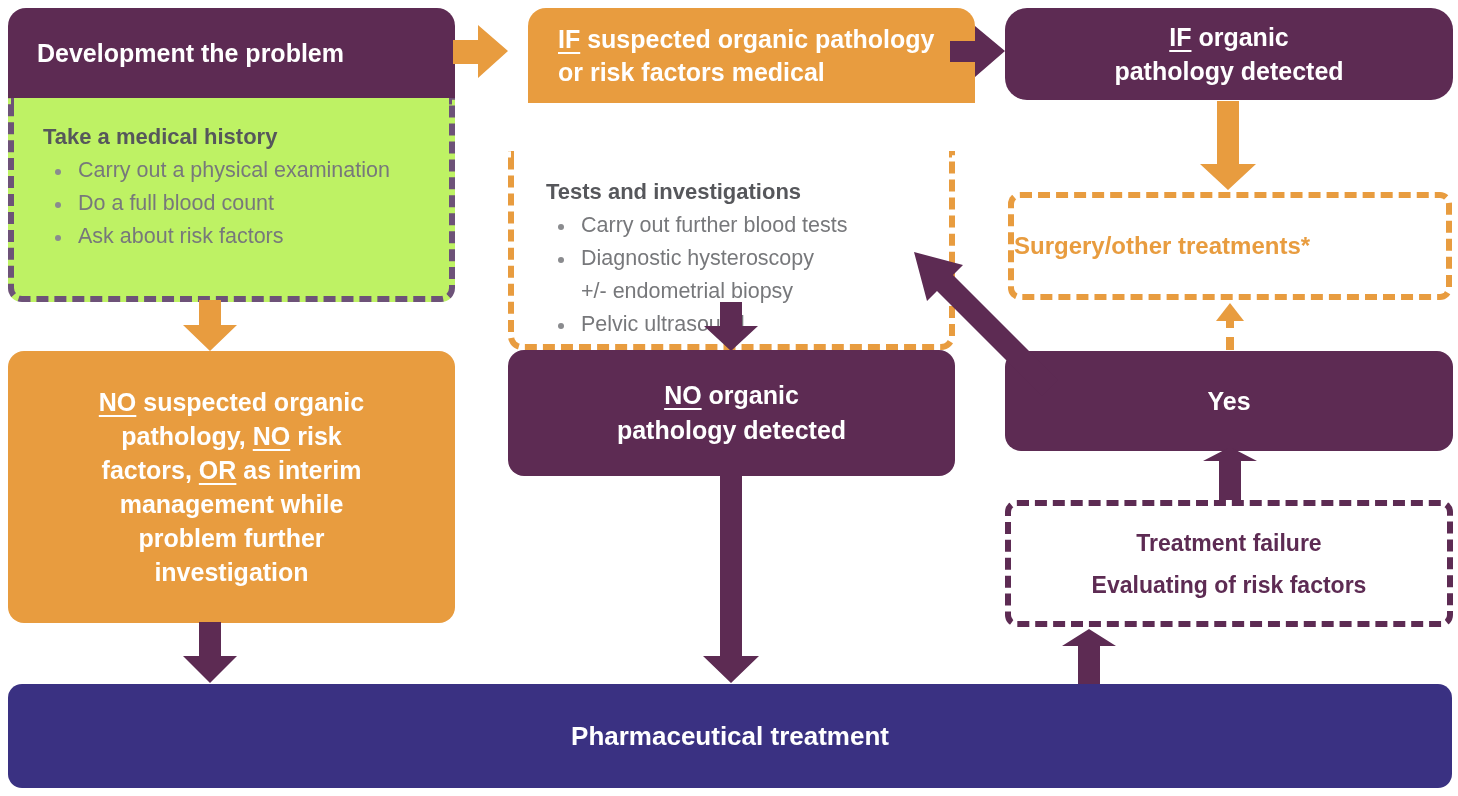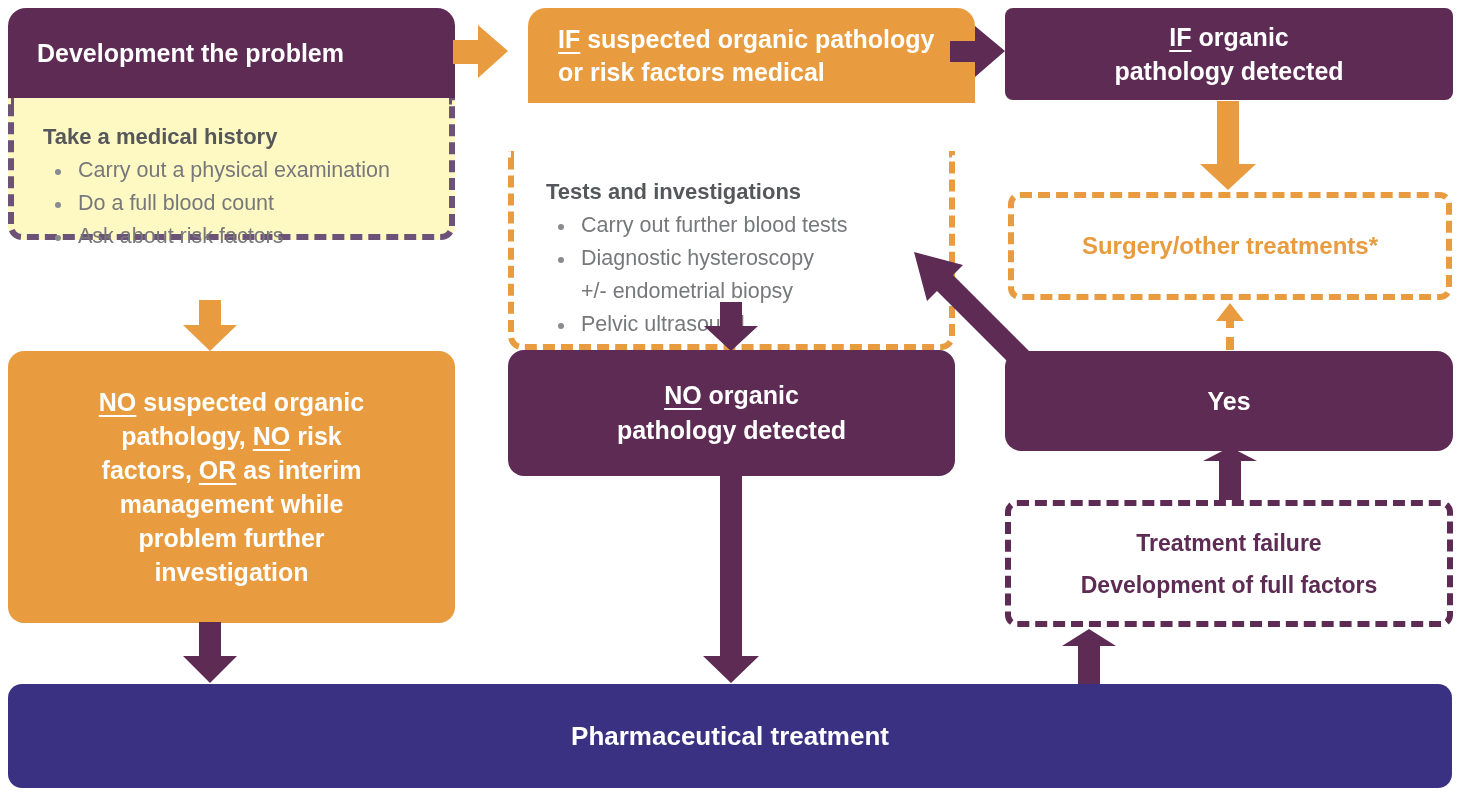--- a/index.html
+++ b/index.html
@@ -8,34 +8,34 @@
     position:relative;width:1458px;height:796px;background:#ffffff;overflow:hidden;
     font-family:"Liberation Sans","DejaVu Sans",sans-serif;
   }
   .box{position:absolute;box-sizing:border-box;}
   u{text-decoration-thickness:2px;text-underline-offset:4px;}
 
   
   .hdr{color:#ffffff;font-weight:bold;font-size:25px;display:flex;flex-direction:column;justify-content:center;}
   .b1{left:8px;top:8px;width:447px;height:90px;background:#5d2b53;border-radius:18px 18px 0 0;padding-left:29px;}
   .b2{left:508px;top:8px;width:447px;height:95px;background:#e89c3f;border-radius:18px 18px 0 0;padding-left:30px;line-height:33px;margin-left:20px;}
-  .b3{left:1005px;top:8px;width:448px;height:92px;background:#5d2b53;border-radius:8px;text-align:center;line-height:34px;}
+  .b3{left:1005px;top:8px;width:448px;height:92px;background:#5d2b53;border-radius:22px;text-align:center;line-height:34px;}
   .b7{left:8px;top:351px;width:447px;height:272px;background:#e89c3f;border-radius:16px;text-align:center;line-height:34px;padding:0 30px;}
   .b8{left:508px;top:350px;width:447px;height:126px;background:#5d2b53;border-radius:16px;text-align:center;line-height:35px;}
   .b9{left:1005px;top:351px;width:448px;height:100px;background:#5d2b53;border-radius:16px;text-align:center;}
   .b11{left:8px;top:684px;width:1444px;height:104px;background:#3a3182;border-radius:14px;color:#ffffff;
        font-weight:bold;font-size:26px;display:flex;align-items:center;justify-content:center;text-align:right;}
 
   
-  .b4{left:8px;top:98px;width:447px;height:142px;background:#fef9c3;
+  .b4{left:8px;top:98px;width:447px;height:204px;background:#bef264;
       border:6px dashed #6d5278;border-top:none;border-radius:0 0 14px 14px;padding:26px 28px 0 23px;}
   .b5{left:508px;top:103px;width:447px;height:199px;background:transparent;
       border:6px dashed #e89c3f;border-top:none;border-radius:0 0 14px 14px;padding:28px 14px 0 26px;margin-top:48px;}
   .b6{left:1008px;top:192px;width:444px;height:108px;border:6px dashed #e89c3f;border-radius:12px;
-      display:flex;align-items:center;justify-content:center;color:#e89c3f;font-weight:600;font-size:24px;}
+      display:flex;align-items:center;color:#e89c3f;font-weight:600;font-size:24px;}
   .b10{left:1005px;top:500px;width:448px;height:127px;border:6px dashed #5d2b53;border-radius:12px;
        display:flex;flex-direction:column;justify-content:center;text-align:center;
        color:#5d2b53;font-weight:600;font-size:23px;line-height:42px;}
 
   .panel-heading{font-size:22px;font-weight:bold;color:#56575b;margin:0 0 4px 6px;}
   .panel-list{margin:4px 0 0 0;padding-left:36px;list-style:disc;}
   .panel-list li{font-size:21.5px;color:#77787b;line-height:33px;padding-left:5px;}
   .panel-list li::marker{color:#8a8b8e;font-size:19px;}
 
   .arrows{position:absolute;left:0;top:0;width:1458px;height:796px;pointer-events:none;}
@@ -94,21 +94,21 @@
     <div><u>NO</u> organic</div>
     <div>pathology detected</div>
   </div>
 
   <div class="box hdr b9">
     <div>Yes</div>
   </div>
 
   <div class="box b10">
     <div>Treatment failure</div>
-    <div>Development of full factors</div>
+    <div>Evaluating of risk factors</div>
   </div>
 
   <div class="box b11">
     <div>Pharmaceutical treatment</div>
   </div>
 
   <svg class="arrows" viewBox="0 0 1458 796" xmlns="http://www.w3.org/2000/svg">
 
     <polygon points="453,40 478,40 478,25 508,51 478,78 478,64 453,64" fill="#e89c3f"></polygon>
 

